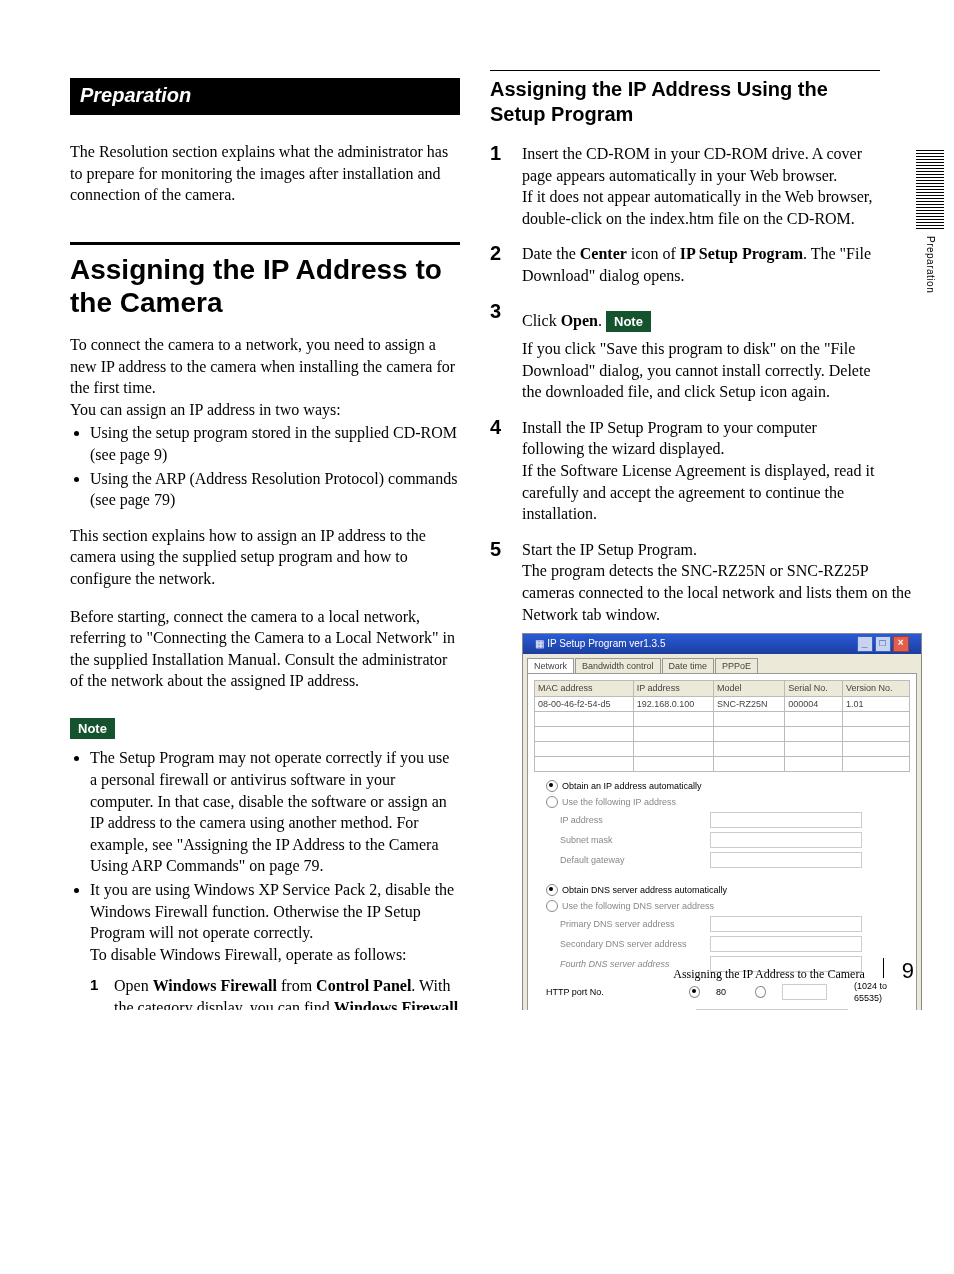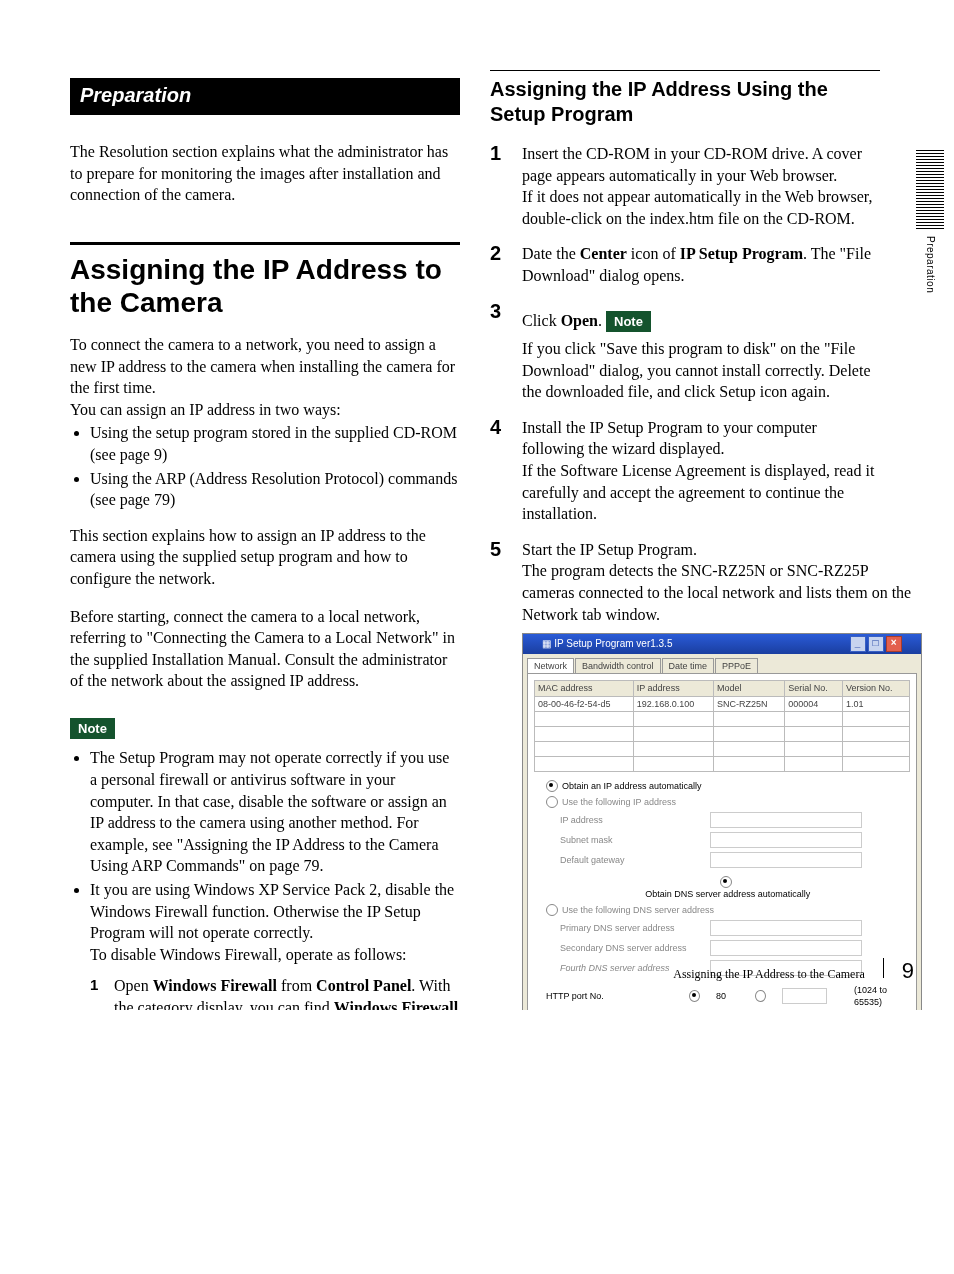--- a/index.html
+++ b/index.html
@@ -17,21 +17,21 @@
   ul.bul { margin:2px 0 0 0; padding-left:20px; }
   ul.bul li { margin-bottom:2px; }
   .note-tag { display:inline-block; background:#14532d; color:#fff; font-family:Arial, Helvetica, sans-serif; font-weight:bold; font-size:13px; padding:2px 8px; margin:10px 0 6px; }
   ol.steps { list-style:none; padding:0; margin:0; }
   ol.steps > li { display:flex; gap:14px; margin-bottom:14px; font-size:16px; }
   .step-num { font-family:Arial, Helvetica, sans-serif; font-weight:bold; font-size:20px; line-height:1; min-width:18px; }
   .step-body { flex:1; line-height:1.35; }
   .subnum { font-family:Arial, Helvetica, sans-serif; font-weight:bold; font-size:15px; min-width:14px; }
   .sublist > div { display:flex; gap:10px; margin-bottom:4px; }
   .screenshot { border:1px solid #888; margin-top:8px; font-family:Tahoma, Arial, sans-serif; font-size:9px; color:#444; background:#ece9d8; }
-  .titlebar { background:linear-gradient(#2a5bd7,#1a3ea0); color:#fff; padding:2px 19px; display:flex; align-items:center; justify-content:space-between; font-size:10px; }
+  .titlebar { background:linear-gradient(#2a5bd7,#1a3ea0); color:#fff; padding:2px 12px; display:flex; align-items:center; justify-content:space-between; font-size:10px; }
   .tbtn { display:inline-flex; gap:2px; }
   .tbtn span { width:14px; height:14px; background:#c8d4ef; border:1px solid #3960c4; display:inline-block; text-align:center; line-height:12px; font-weight:bold; color:#1a3ea0; }
   .tbtn span.cl { background:#e35f4d; color:#fff; border-color:#a83b2d; }
   .tabsrow { padding:4px 4px 0; background:#ece9d8; }
   .tab { display:inline-block; border:1px solid #999; border-bottom:none; padding:1px 6px; background:#fff; margin-right:1px; font-size:9px; }
   .tab.inactive { background:#ece9d8; }
   .panel { background:#fff; border:1px solid #999; margin:0 4px 4px; padding:6px; }
   table.net { width:100%; border-collapse:collapse; font-size:9px; }
   table.net th, table.net td { border:1px solid #bbb; padding:1px 3px; text-align:left; height:12px; font-weight:normal; }
   table.net th { background:#ece9d8; }
@@ -212,21 +212,21 @@
                   </div>
                 <div class="fldrow">
                     <span class="lab" style="padding-left:14px;">Subnet mask</span>
                     <span class="inp"></span>
                   </div>
                 <div class="fldrow">
                     <span class="lab" style="padding-left:14px;">Default gateway</span>
                     <span class="inp"></span>
                   </div>
 
-                <div class="fldrow" style="margin-top:8px;color:#000;flex-direction:column;">
+                <div class="fldrow" style="margin-top:16px;color:#000;">
                     <span class="radio on"></span>
                     <span>Obtain DNS server address automatically</span>
                   </div>
                 <div class="fldrow">
                     <span class="radio"></span>
                     <span>Use the following DNS server address</span>
                   </div>
                 <div class="fldrow">
                     <span class="lab" style="padding-left:14px;">Primary DNS server address</span>
                     <span class="inp"></span>

